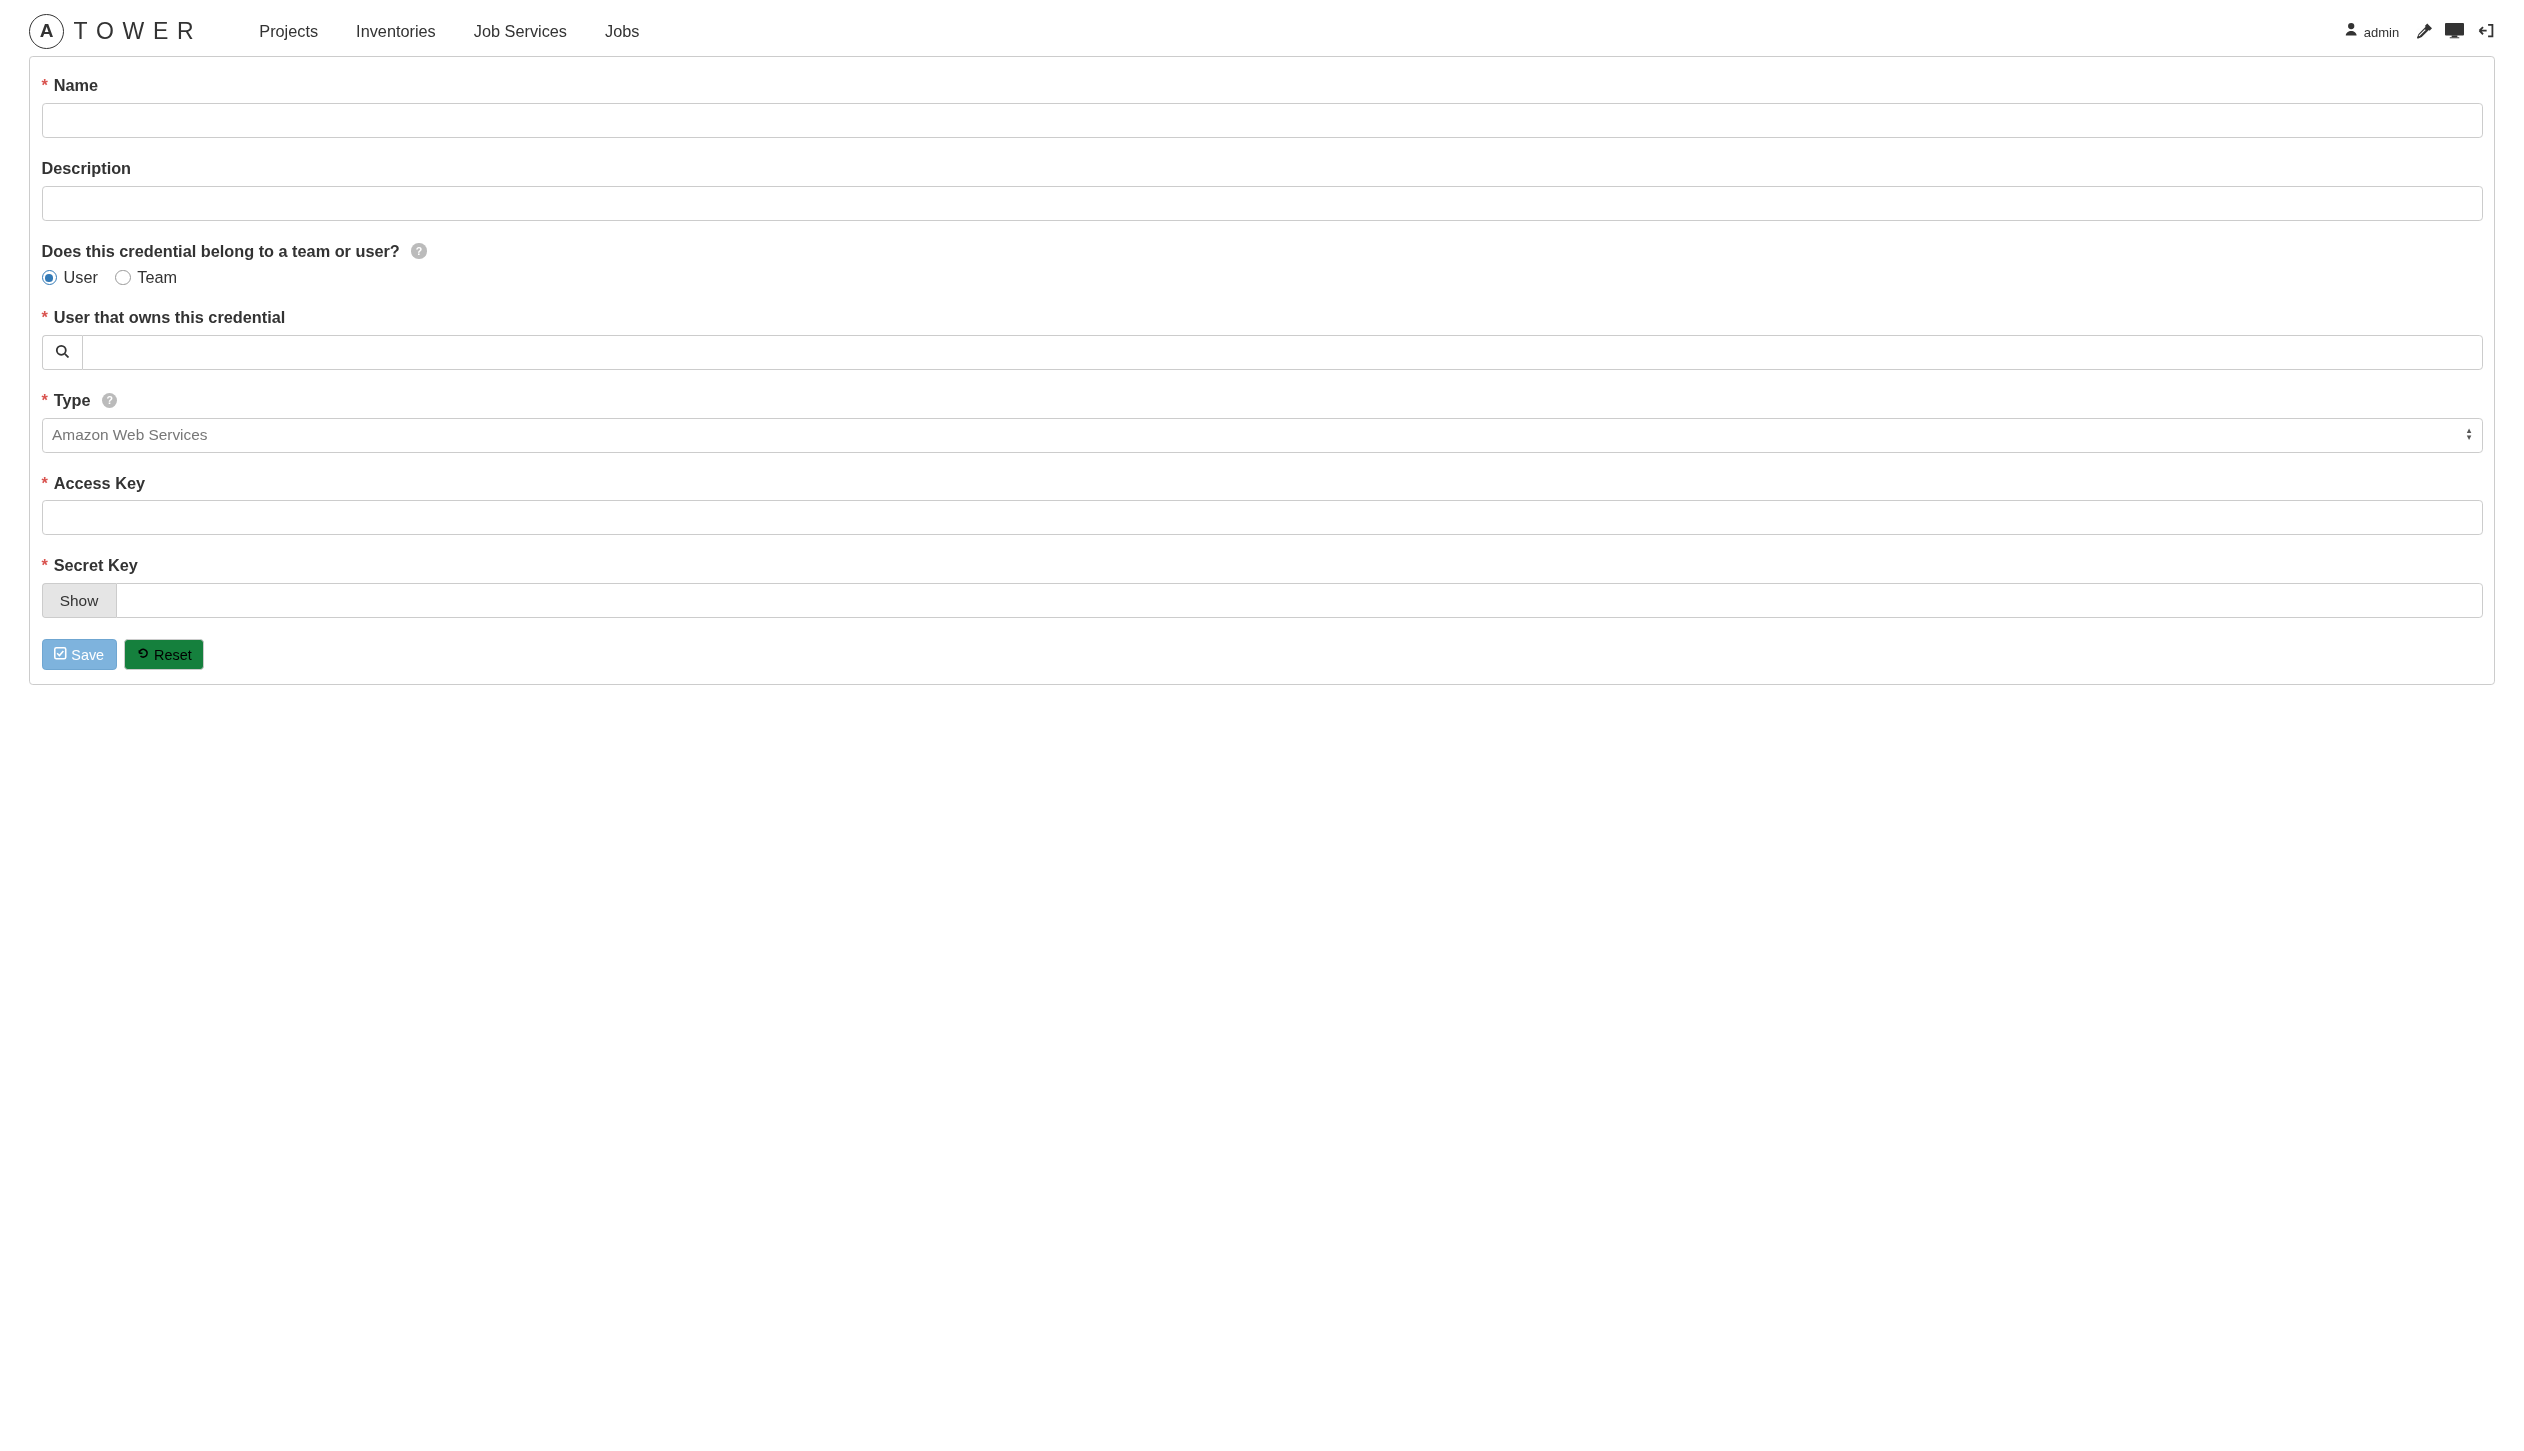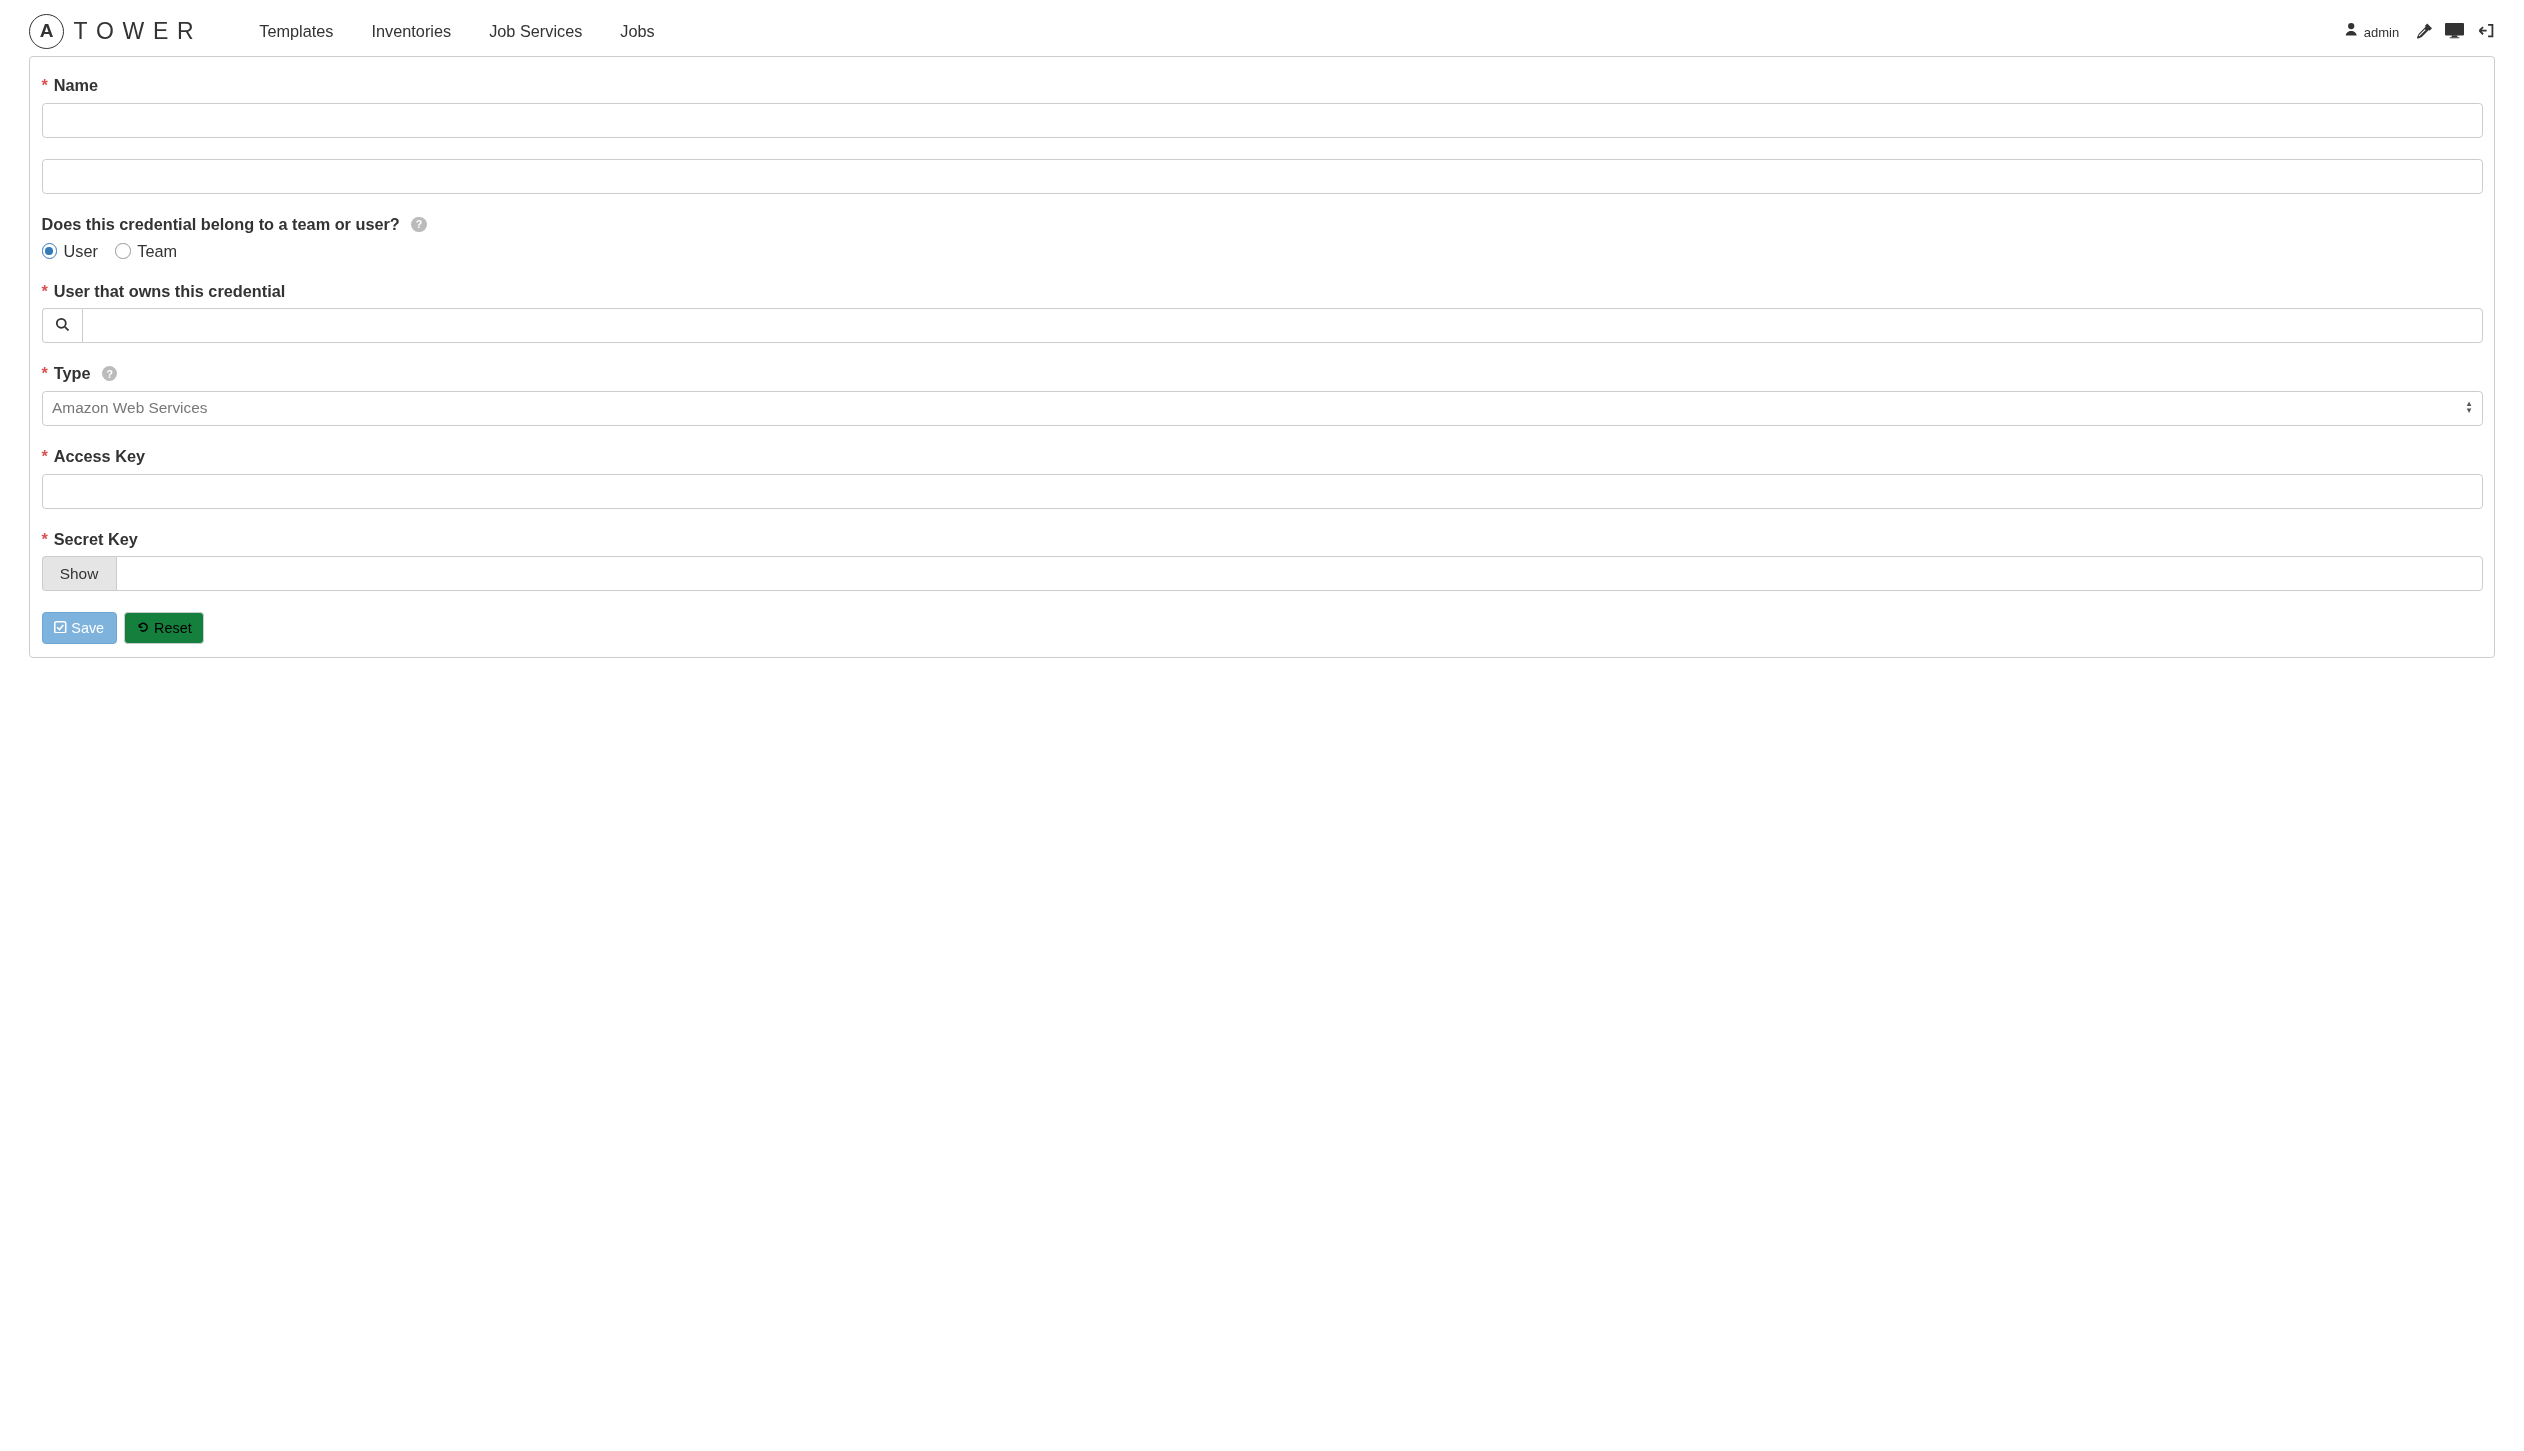--- a/index.html
+++ b/index.html
@@ -253,21 +253,21 @@
 
 <div class="container">
 
   <div class="header">
     <div class="header-left">
       <div class="logo">
         <div class="logo-icon">A</div>
         <div class="logo-text">TOWER</div>
       </div>
       <div class="nav">
-        <div class="nav-item">Templates</div>
+        <div class="nav-item">Projects</div>
         <div class="nav-item">Inventories</div>
         <div class="nav-item">Job Services</div>
         <div class="nav-item">Jobs</div>
       </div>
     </div>
     <div class="header-right">
       <div class="user-link">
         <span>
           <svg width="14.4" height="14.4" viewBox="0 0 16 16" fill="currentColor">
               <path d="M8 8a3.5 3.5 0 1 0 0-7 3.5 3.5 0 0 0 0 7zM2 15c0-3 3-5 6-5s6 2 6 5H2z"></path>
@@ -311,20 +311,23 @@
 
     <div class="form-group">
       <div class="form-label">
         <span class="required">*</span>
         <span>Name</span>
       </div>
       <input type="text" class="form-control" value="" style="">
     </div>
 
     <div class="form-group">
+      <div class="form-label">
+        <span>Description</span>
+      </div>
       <input type="text" class="form-control" value="" style="">
     </div>
 
     <div class="form-group">
       <div class="form-label">
         <span>Does this credential belong to a team or user?</span>
         <span class="help-icon">?</span>
       </div>
       <div class="radio-group">
         <label class="radio-item">

